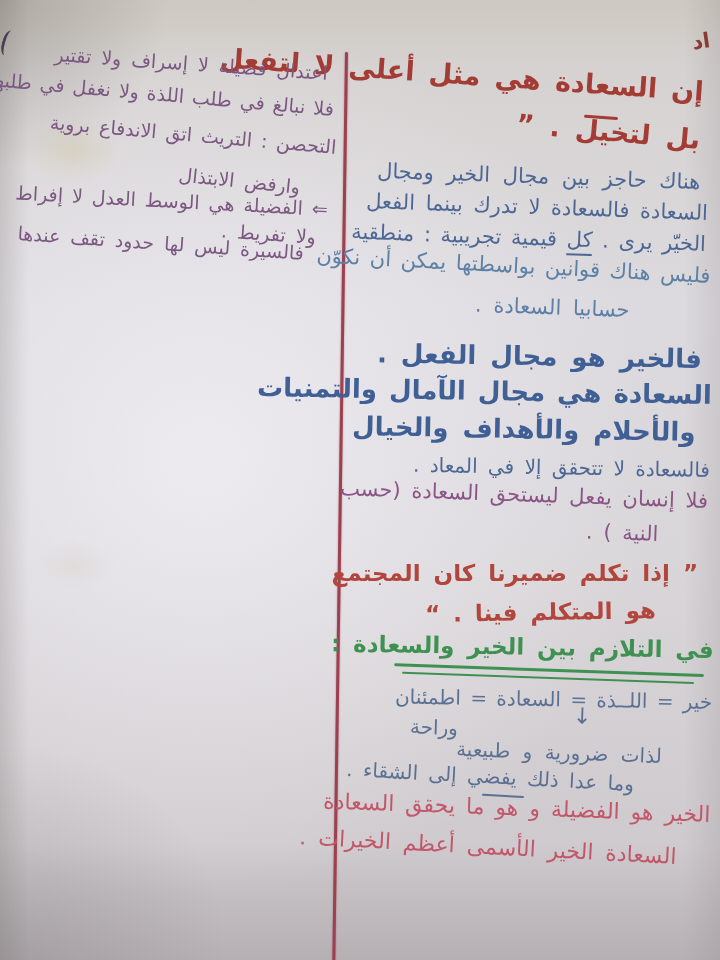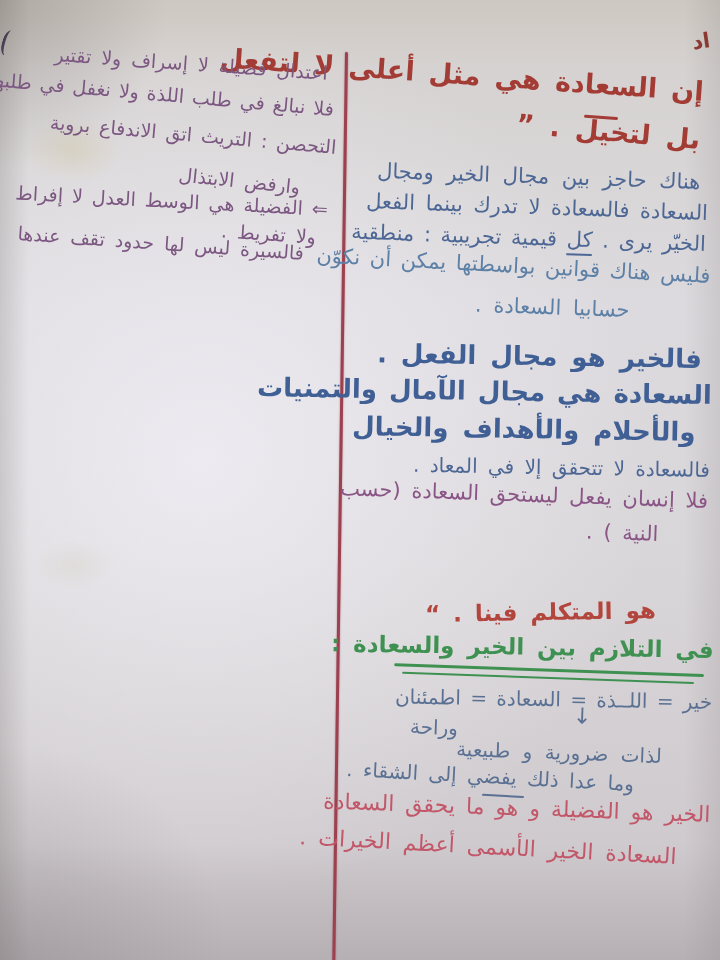--- a/index.html
+++ b/index.html
@@ -55,20 +55,21 @@
   <div class="hl" style="top: 298px; right: 90px; font-size: 21px; word-spacing: 5px; transform: rotate(2deg); color: rgb(93, 128, 166);">حسابيا السعادة .</div>
 
   <div class="hl b" style="top: 344px; right: 18px; font-size: 26px; word-spacing: 5px; transform: rotate(1deg); color: rgb(63, 95, 149);">فالخير هو مجال الفعل .</div>
   <div class="hl b" style="top: 380px; right: 8px; font-size: 26px; word-spacing: 3px; transform: rotate(1deg); color: rgb(63, 95, 149);">السعادة هي مجال الآمال والتمنيات</div>
   <div class="hl b" style="top: 417px; right: 24px; font-size: 26px; word-spacing: 5px; transform: rotate(1deg); color: rgb(63, 95, 149);">والأحلام والأهداف والخيال</div>
 
   <div class="hl" style="top: 458px; right: 10px; font-size: 20px; word-spacing: 4px; transform: rotate(1deg); color: rgb(77, 103, 149);">فالسعادة لا تتحقق إلا في المعاد .</div>
   <div class="hl" style="top: 489px; right: 12px; font-size: 21px; word-spacing: 4px; transform: rotate(2deg); color: rgb(138, 85, 134);">فلا إنسان يفعل ليستحق السعادة (حسب</div>
   <div class="hl" style="top: 522px; right: 62px; font-size: 21px; word-spacing: 4px; transform: rotate(2deg); color: rgb(138, 85, 134);">النية ) .</div>
 
+  <div class="hl b" style="top: 560px; right: 22px; font-size: 23px; word-spacing: 5px; transform: rotate(0deg); color: rgb(178, 69, 60);">” إذا تكلم ضميرنا كان المجتمع</div>
   <div class="hl b" style="top: 597px; right: 64px; font-size: 23px; word-spacing: 5px; transform: rotate(-1deg); color: rgb(178, 69, 60);">هو المتكلم فينا . “</div>
 
   <div class="hl b" style="top: 637px; right: 6px; font-size: 23px; word-spacing: 5px; transform: rotate(1deg); color: rgb(63, 145, 82);">في التلازم بين الخير والسعادة :</div>
   <div class="bar" style="top: 674px; right: 16px; width: 310px; height: 3px; transform: rotate(2deg); background-color: rgb(63, 145, 82);"></div>
   <div class="bar" style="top: 682px; right: 26px; width: 292px; height: 2px; transform: rotate(2deg); background-color: rgb(63, 145, 82);"></div>
 
   <div class="hl" style="top: 690px; right: 8px; font-size: 20px; word-spacing: 3px; transform: rotate(1deg); color: rgb(90, 113, 147);">خير = اللــذة = السعادة = اطمئنان</div>
   <div class="hl" style="top: 704px; right: 128px; font-size: 22px; transform: rotate(2deg); color: rgb(90, 113, 147);">↓</div>
   <div class="hl" style="top: 716px; right: 262px; font-size: 20px; transform: rotate(2deg); color: rgb(90, 113, 147);">وراحة</div>
 

